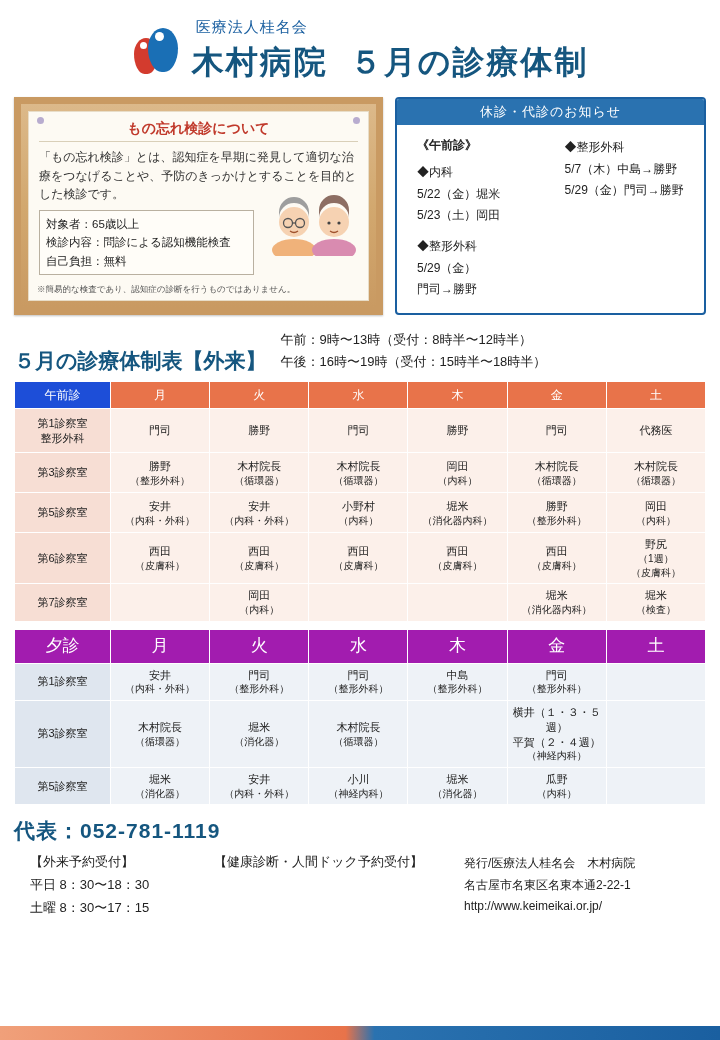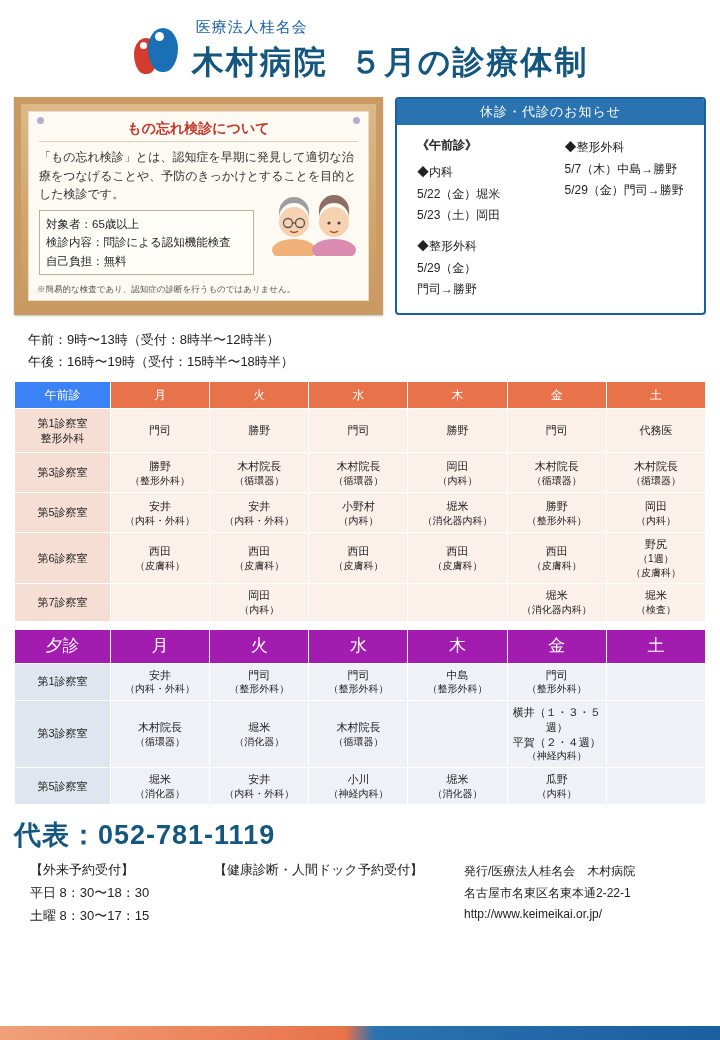--- a/index.html
+++ b/index.html
@@ -199,35 +199,35 @@
   }
   td, th {
     border: 1px solid #ffffff;
     font-size: 11px;
     text-align: center;
     padding: 4px 2px;
     line-height: 1.35;
     font-weight: normal;
   }
   .am thead th { background: #e8734a; color: #fff; font-size: 12px; padding: 5px 2px; }
-  .am thead th.first { background: #3b82f6; }
+  .am thead th.first { background: #1d4ed8; }
   .am td.rowhead { background: #f7ded4; font-size: 11px; }
   .am td.cell { background: #fcf0ea; }
   .pm thead th { background: #a21caf; color: #fff; font-size: 17px; padding: 5px 2px; }
   .pm td.rowhead { background: #dfe6ef; font-size: 11px; }
   .pm td.cell { background: #eef2f7; }
   .sub { font-size: 10px; }
   .tbl-gap { height: 7px; }
 
   
   .footer {
     padding: 12px 14px 0 14px;
   }
   .tel {
-    font-size: 27px;
+    font-size: 21px;
     font-weight: bold;
     color: #15567f;
     letter-spacing: 1px;
   }
   .foot-cols {
     display: flex;
     margin-top: 6px;
     font-size: 13px;
     line-height: 1.75;
   }
@@ -316,20 +316,21 @@
           <div class="dept-name">◆整形外科</div>
           <div>5/7（木）中島→勝野</div>
           <div>5/29（金）門司→勝野</div>
         </div>
       </div>
     </div>
   </div>
 </div>
 
 <div class="sched-head">
+  <div class="sched-title">５月の診療体制表【外来】</div>
   <div class="sched-hours">
     <div>午前：9時〜13時（受付：8時半〜12時半）</div>
     <div>午後：16時〜19時（受付：15時半〜18時半）</div>
   </div>
 </div>
 
 <table class="am">
   <colgroup>
     <col style="width:96px">
       <col>

